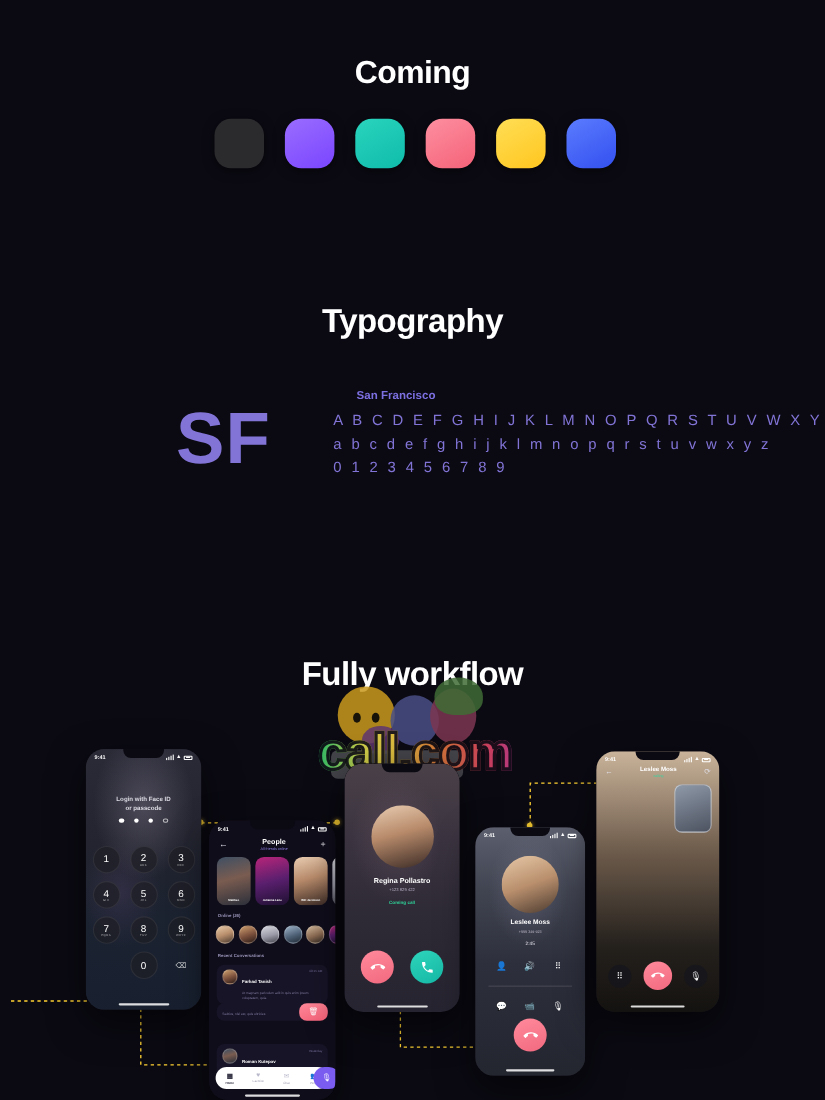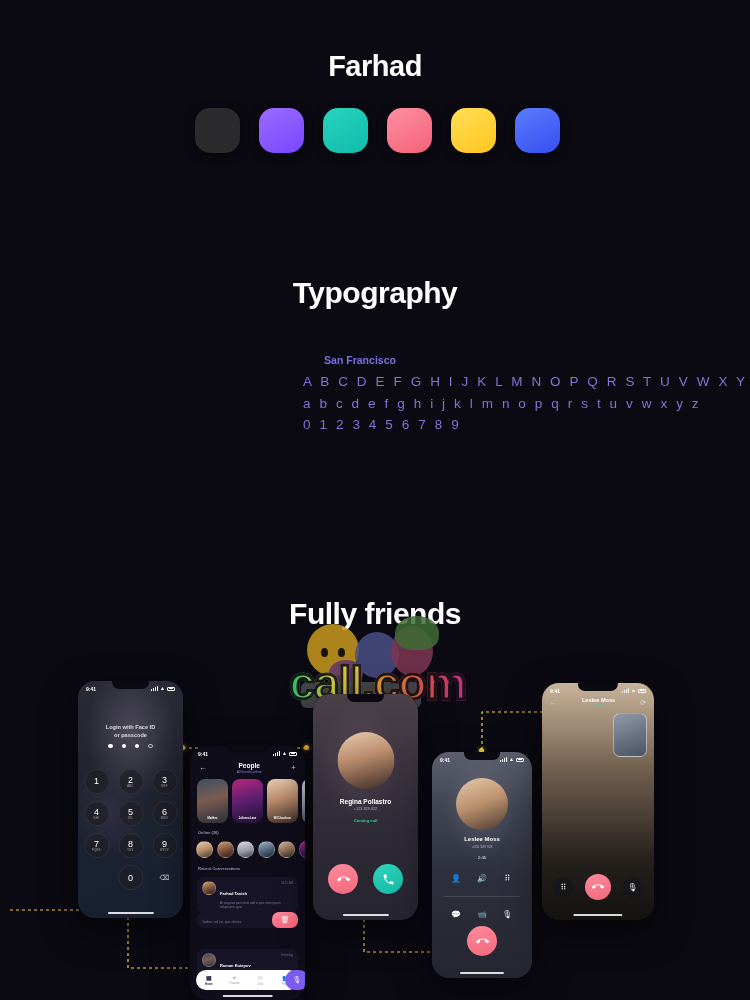--- a/index.html
+++ b/index.html
@@ -248,39 +248,40 @@
   .pf5 { background: linear-gradient(160deg,#e7c9a8 0%,#b98f6d 50%,#4a3a2f 100%); }
   .pf6 { background: linear-gradient(160deg,#cfa06f 0%,#7a4f3c 55%,#2a1c16 100%); }
   .pf7 { background: linear-gradient(160deg,#9fb4c9 0%,#4e6176 55%,#202a34 100%); }
   .pf8 { background: linear-gradient(160deg,#d2b89a 0%,#8a6a52 55%,#2e2620 100%); }
 </style>
 </head>
 <body>
 
 <div class="page">
 
-  <div class="section-title" id="colors-title">Farhad</div>
+  <div class="section-title" id="colors-title">Coming</div>
   <div class="swatches">
     <div class="swatch" style="background:#2b2b2d"></div>
     <div class="swatch" style="background:linear-gradient(150deg,#9b6dff,#7a45ff)"></div>
     <div class="swatch" style="background:linear-gradient(150deg,#2ad4bd,#0fbcab)"></div>
     <div class="swatch" style="background:linear-gradient(150deg,#fd8fa0,#f56278)"></div>
     <div class="swatch" style="background:linear-gradient(150deg,#ffde55,#ffc61f)"></div>
     <div class="swatch" style="background:linear-gradient(150deg,#5b7cff,#3350ef)"></div>
   </div>
 
   <div class="section-title" id="typo-title">Typography</div>
   <div class="section-sub" id="typo-sub">San Francisco</div>
+  <div class="sf-mark">SF</div>
   <div class="alpha-lines">
     <div>A B C D E F G H I J K L M N O P Q R S T U V W X Y Z</div>
     <div>a b c d e f g h i j k l m n o p q r s t u v w x y z</div>
     <div>0 1 2 3 4 5 6 7 8 9</div>
   </div>
 
-  <div class="section-title" id="flow-title">Fully friends</div>
+  <div class="section-title" id="flow-title">Fully workflow</div>
 
   <div class="watermark">
     <div class="wm-blob wm-b1">
       <span class="wm-eye" style="left:14px;top:24px"></span>
       <span class="wm-eye" style="left:31px;top:24px"></span>
     </div>
     <div class="wm-blob wm-b2"></div>
     <div class="wm-blob wm-b3"></div>
     <div class="wm-blob wm-b4"></div>
     <div class="wm-blob wm-b5"></div>

